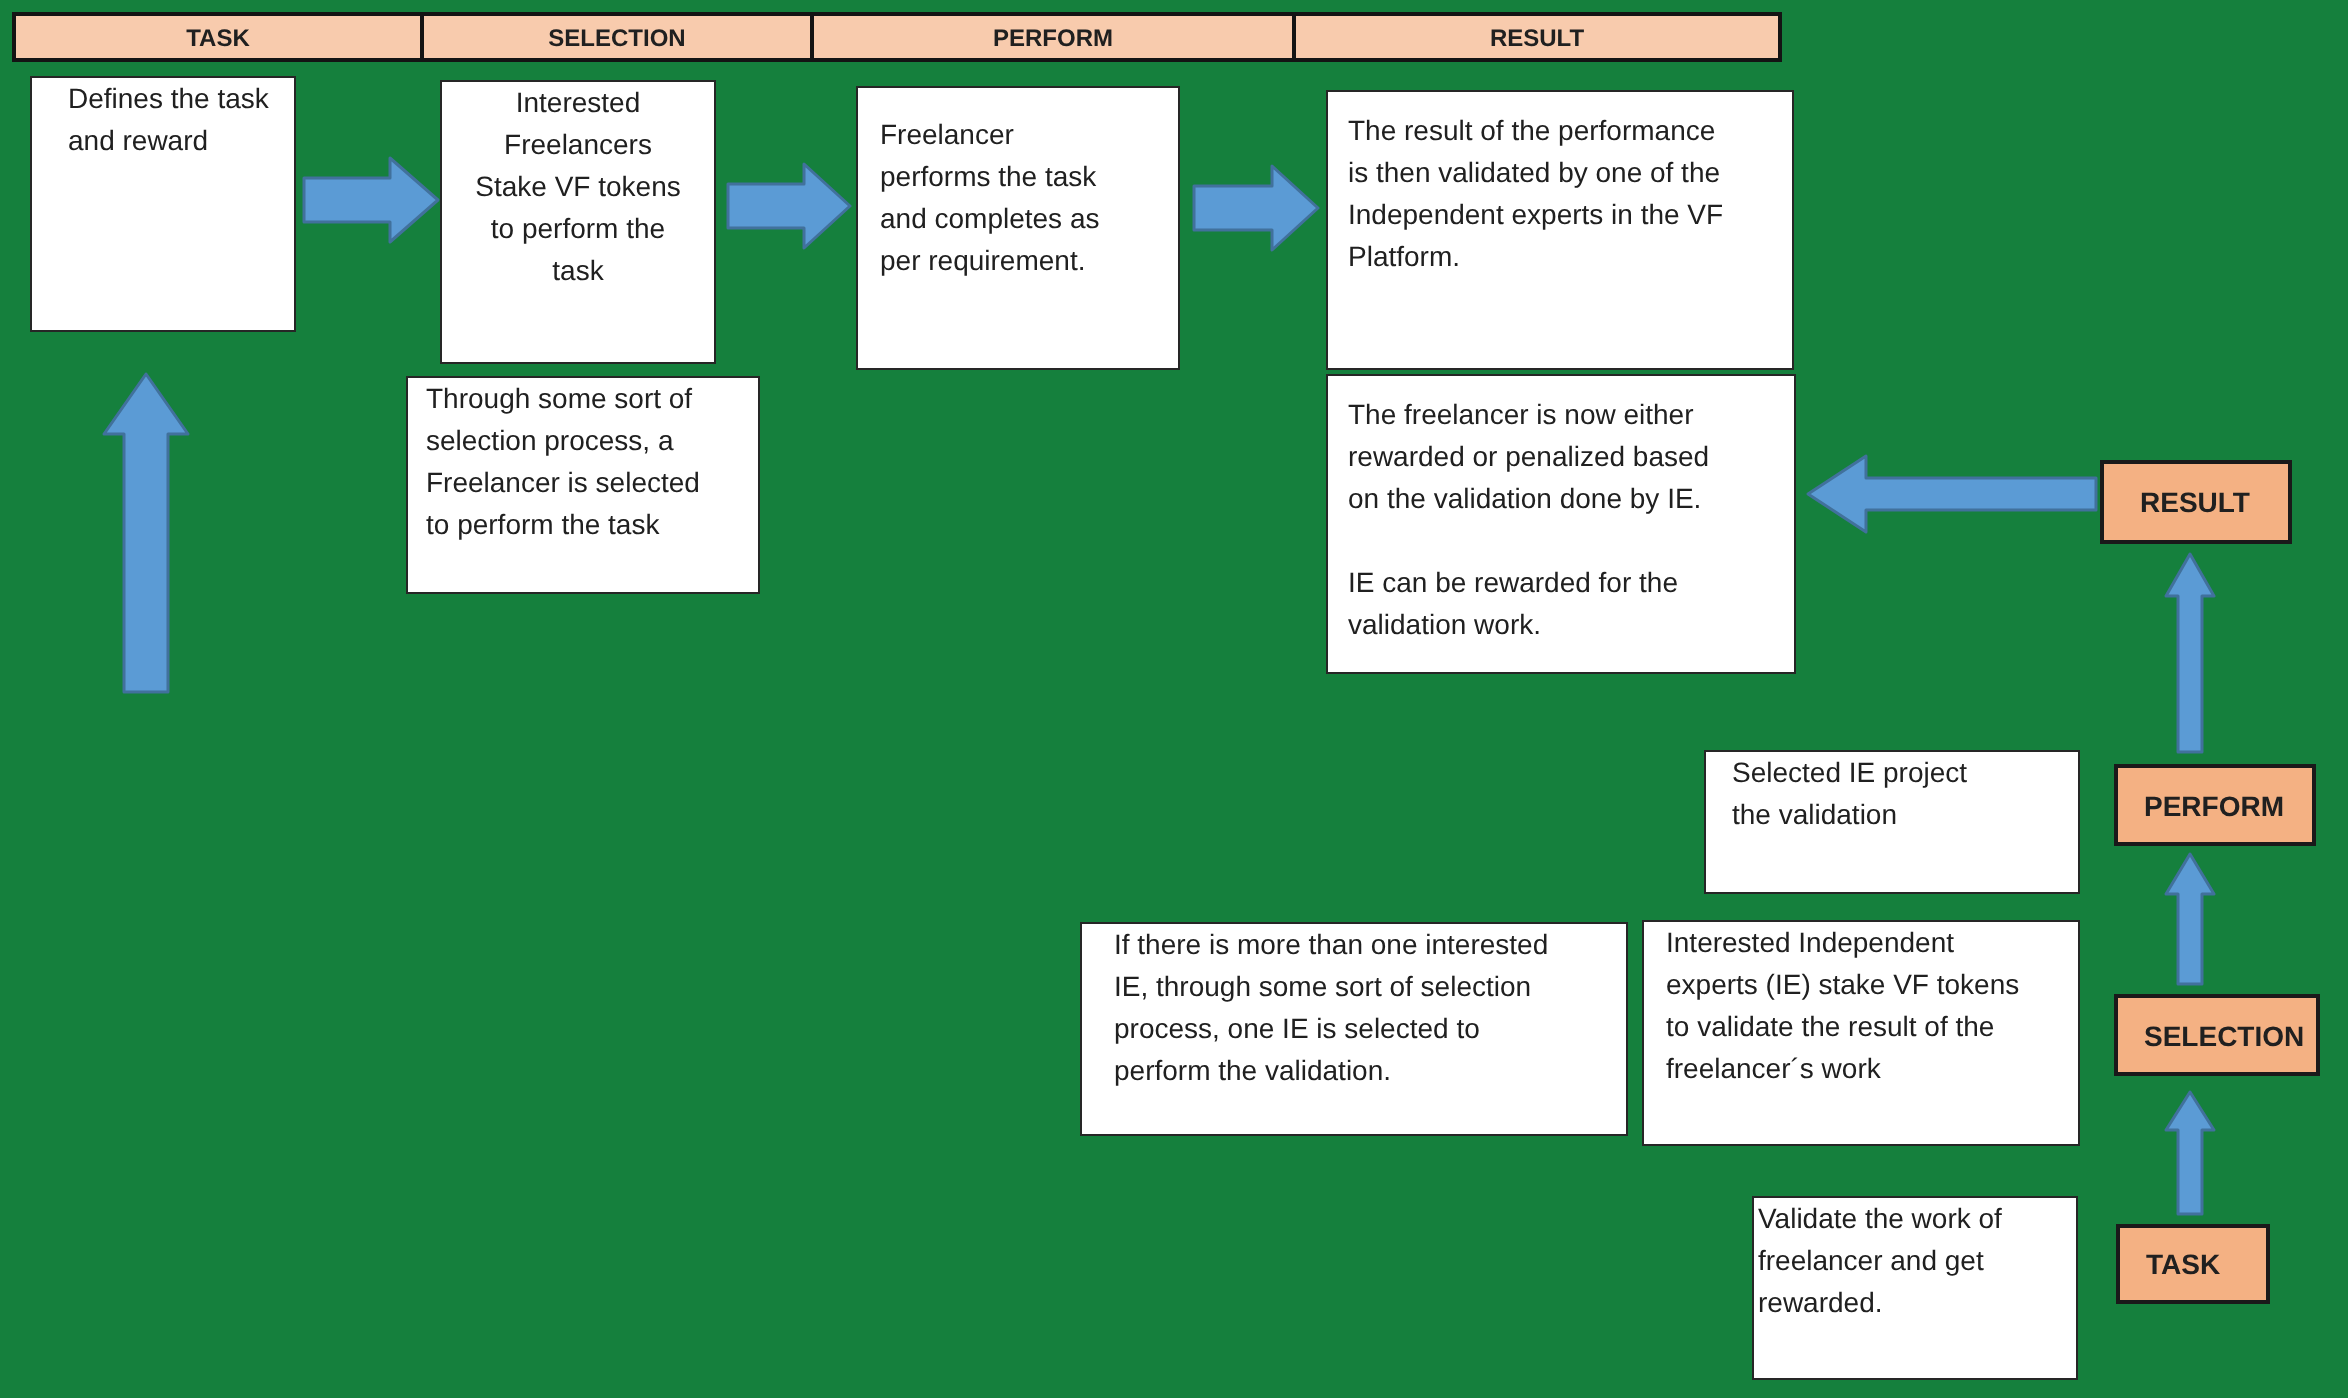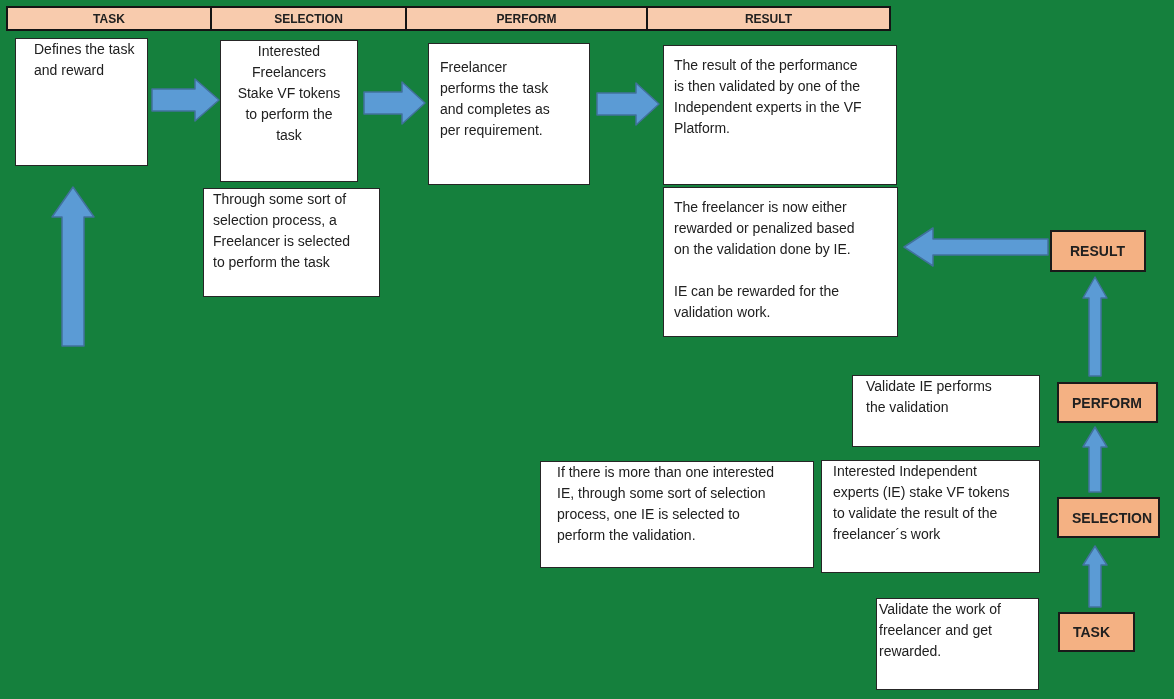--- a/index.html
+++ b/index.html
@@ -93,21 +93,21 @@
   <div class="box tp" style="left:663px; top:187px; width:235px; height:150px; padding:9px 4px 0 10px;">
     <span class="txt">The freelancer is now either
 rewarded or penalized based
 on the validation done by IE.
 
 IE can be rewarded for the
 validation work.</span>
   </div>
 
   <div class="box vc" style="left:852px; top:375px; width:188px; height:72px; padding-left:13px;">
-    <span class="txt">Validate IE performs
+    <span class="txt">Selected IE project
 the validation</span>
   </div>
 
   <div class="box vc" style="left:540px; top:461px; width:274px; height:107px; padding-left:16px;">
     <span class="txt">If there is more than one interested
 IE, through some sort of selection
 process, one IE is selected to
 perform the validation.</span>
   </div>
 

